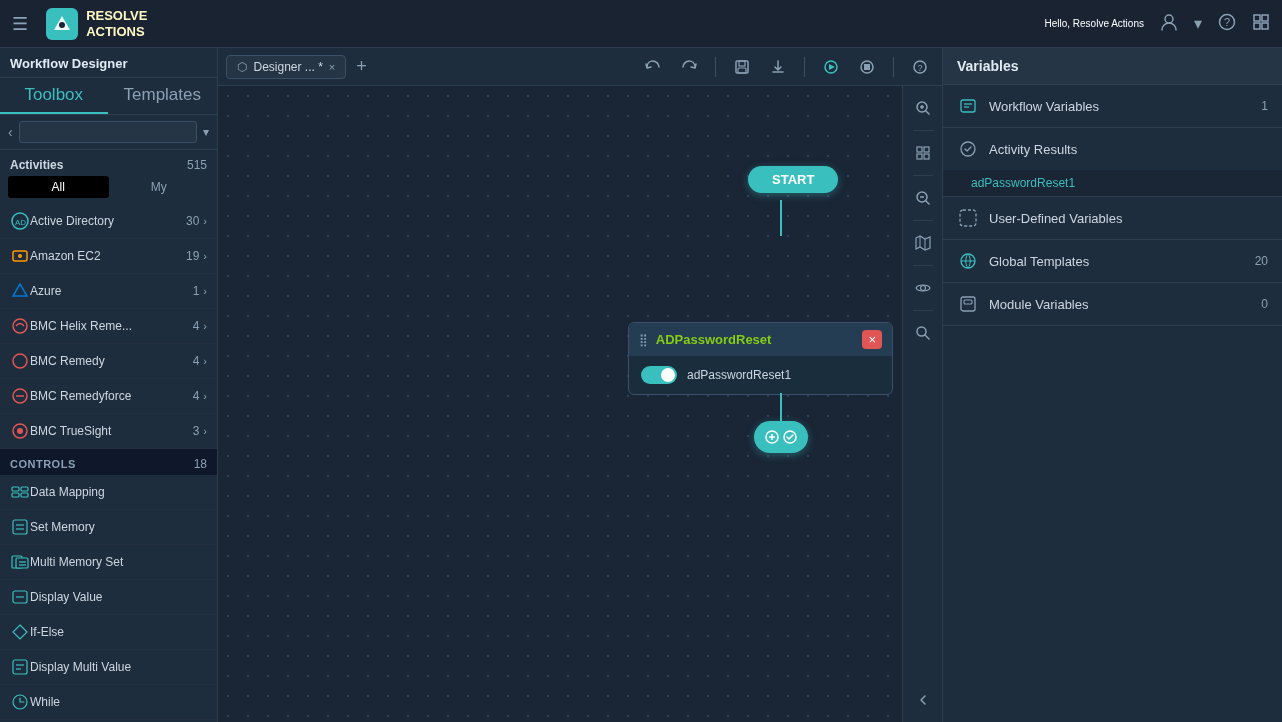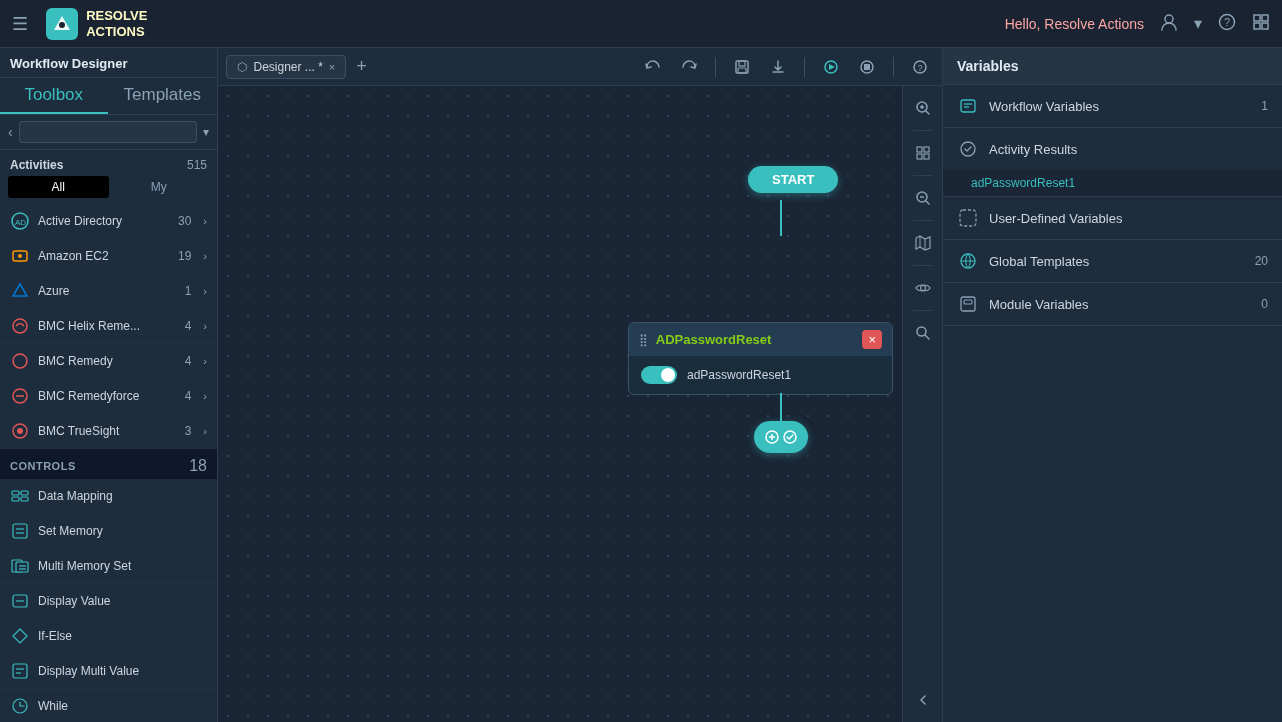--- a/index.html
+++ b/index.html
@@ -10,21 +10,21 @@
       display: flex; align-items: center; justify-content: space-between;
       background: #1a2332; height: 48px; padding: 0 12px;
       border-bottom: 1px solid #2c3e50;
     }
     #topnav-left { display: flex; align-items: center; gap: 10px; }
     #topnav-logo { display: flex; align-items: center; gap: 8px; }
     .logo-icon { width: 32px; height: 32px; background: #3abfbf; border-radius: 6px; display: flex; align-items: center; justify-content: center; color: white; font-weight: bold; font-size: 14px; }
     .logo-text { color: #fef9c3; font-weight: 700; font-size: 13px; line-height: 1.2; }
     .hamburger { color: #8aa0b5; font-size: 18px; cursor: pointer; margin-right: 8px; }
     #topnav-right { display: flex; align-items: center; gap: 16px; color: #cdd6e0; }
-    .hello-text { font-size: 14px; font-weight: 500; color: #fca5a5; }
+    .hello-text { font-size: 10px; font-weight: 500; color: #ffffff; }
     .nav-icon { color: #8aa0b5; font-size: 16px; cursor: pointer; }
 
     
     #tabbar {
       display: flex; align-items: center;
       background: #1e2d3d; height: 38px; padding: 0 8px;
       border-bottom: 1px solid #2c3e50;
     }
     .tab-item {
       display: flex; align-items: center; gap: 6px;
@@ -79,33 +79,32 @@
     }
     .filter-btn.active { background: #000000; color: white; border-radius: 3px; }
 
     #sidebar-list { flex: 1; overflow-y: auto; padding-bottom: 8px; }
     #sidebar-list::-webkit-scrollbar { width: 4px; }
     #sidebar-list::-webkit-scrollbar-thumb { background: #3a5068; border-radius: 2px; }
 
     .sidebar-item {
       display: flex; align-items: center; padding: 7px 10px;
       cursor: pointer; border-bottom: 1px solid #243040;
-      gap: 8px;
     }
     .sidebar-item-icon { width: 20px; height: 20px; display: flex; align-items: center; justify-content: center; flex-shrink: 0; }
     .sidebar-item-label { flex: 1; font-size: 12px; color: #cdd6e0; }
     .sidebar-item-count { color: #8aa0b5; font-size: 12px; margin-right: 4px; }
     .sidebar-item-arrow { color: #8aa0b5; font-size: 11px; }
 
     .section-header {
       display: flex; justify-content: space-between; align-items: center;
       padding: 8px 10px 4px; background: #0f172a;
     }
     .section-label { font-size: 11px; font-weight: 700; color: #8aa0b5; text-transform: uppercase; letter-spacing: 0.5px; }
-    .section-count { font-size: 16px; color: #8aa0b5; margin-left: 28px; }
+    .section-count { font-size: 12px; color: #8aa0b5; margin-left: 28px; }
 
     
     #canvas-area {
       flex: 1; background: #1a2535; position: relative; overflow: hidden;
       background-image: radial-gradient(circle, #2c4060 1px, transparent 1px);
       background-size: 20px 20px;
     }
 
     
     #canvas-toolbar {

